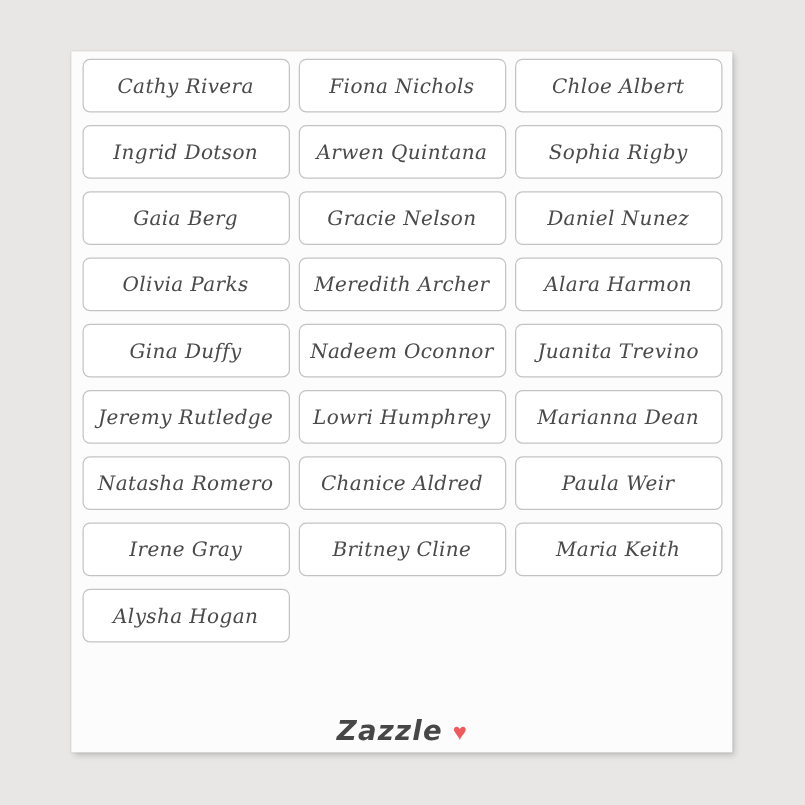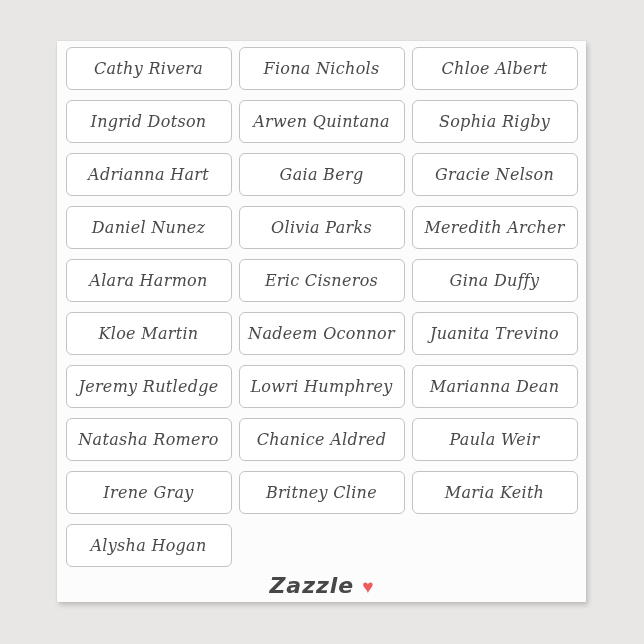--- a/index.html
+++ b/index.html
@@ -76,30 +76,27 @@
 <body>
 
 <div class="sheet">
   <div class="grid">
     <div class="label">Cathy Rivera</div>
     <div class="label">Fiona Nichols</div>
     <div class="label">Chloe Albert</div>
     <div class="label">Ingrid Dotson</div>
     <div class="label">Arwen Quintana</div>
     <div class="label">Sophia Rigby</div>
-    <div class="label">Adrianna Hart</div>
     <div class="label">Gaia Berg</div>
     <div class="label">Gracie Nelson</div>
     <div class="label">Daniel Nunez</div>
     <div class="label">Olivia Parks</div>
     <div class="label">Meredith Archer</div>
     <div class="label">Alara Harmon</div>
-    <div class="label">Eric Cisneros</div>
     <div class="label">Gina Duffy</div>
-    <div class="label">Kloe Martin</div>
     <div class="label">Nadeem Oconnor</div>
     <div class="label">Juanita Trevino</div>
     <div class="label">Jeremy Rutledge</div>
     <div class="label">Lowri Humphrey</div>
     <div class="label">Marianna Dean</div>
     <div class="label">Natasha Romero</div>
     <div class="label">Chanice Aldred</div>
     <div class="label">Paula Weir</div>
     <div class="label">Irene Gray</div>
     <div class="label">Britney Cline</div>

